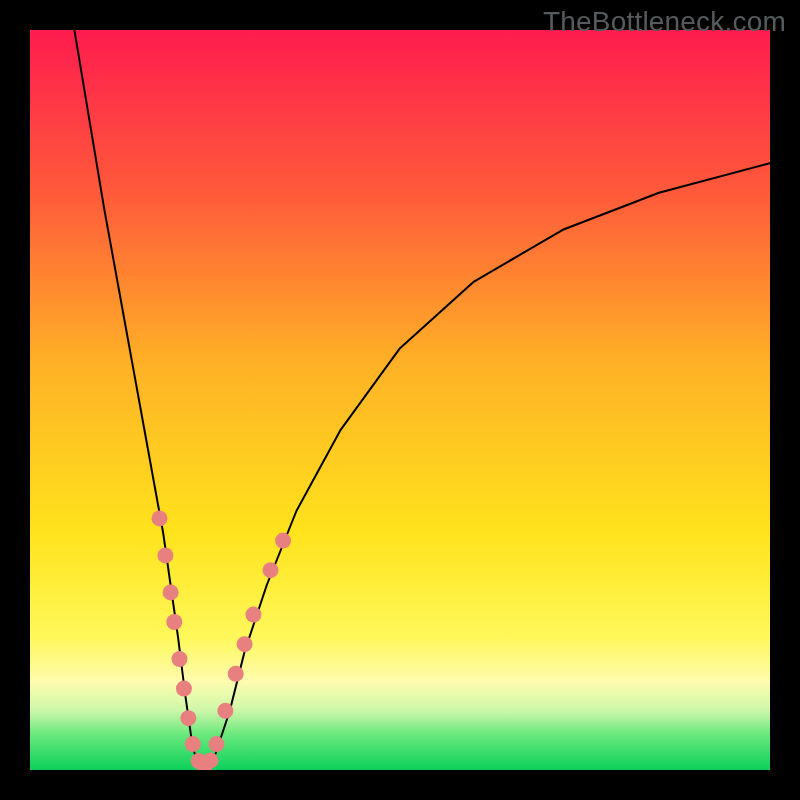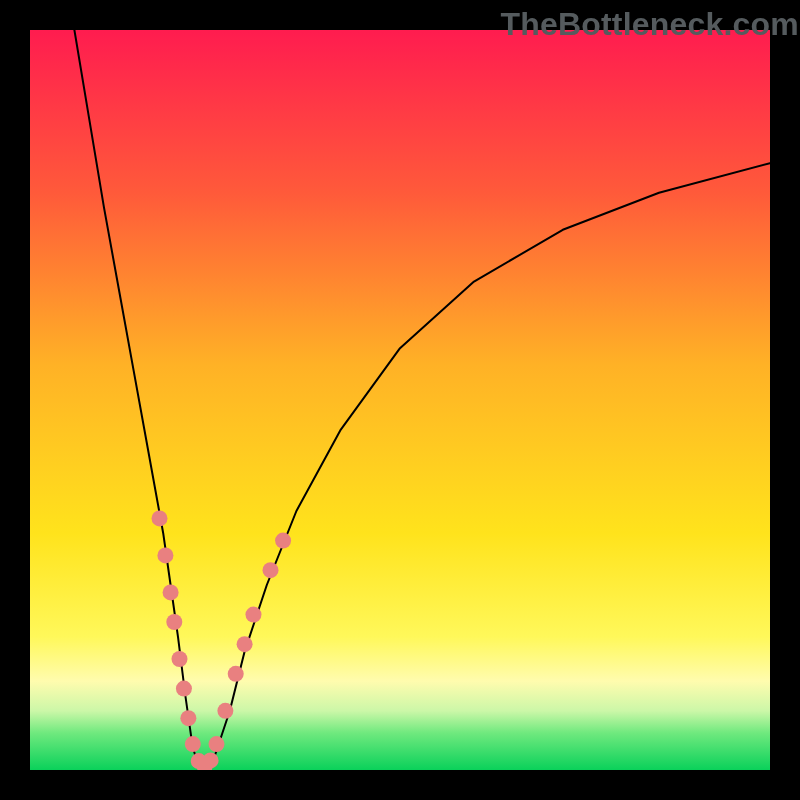--- a/index.html
+++ b/index.html
@@ -21,25 +21,25 @@
   .gradient-bg {
     position: absolute;
     left: 0;
     top: 0;
     width: 100%;
     height: 100%;
   }
   .watermark {
     position: absolute;
     top: 6px;
-    right: 1px;
+    right: 14px;
     font-family: Arial, Helvetica, sans-serif;
-    font-size: 32px;
+    font-size: 28px;
     color: #555b5e;
-    font-weight: 700;
+    font-weight: 400;
     letter-spacing: 0.2px;
   }
   svg.curve {
     position: absolute;
     left: 0;
     top: 0;
     width: 100%;
     height: 100%;
   }
 </style>

